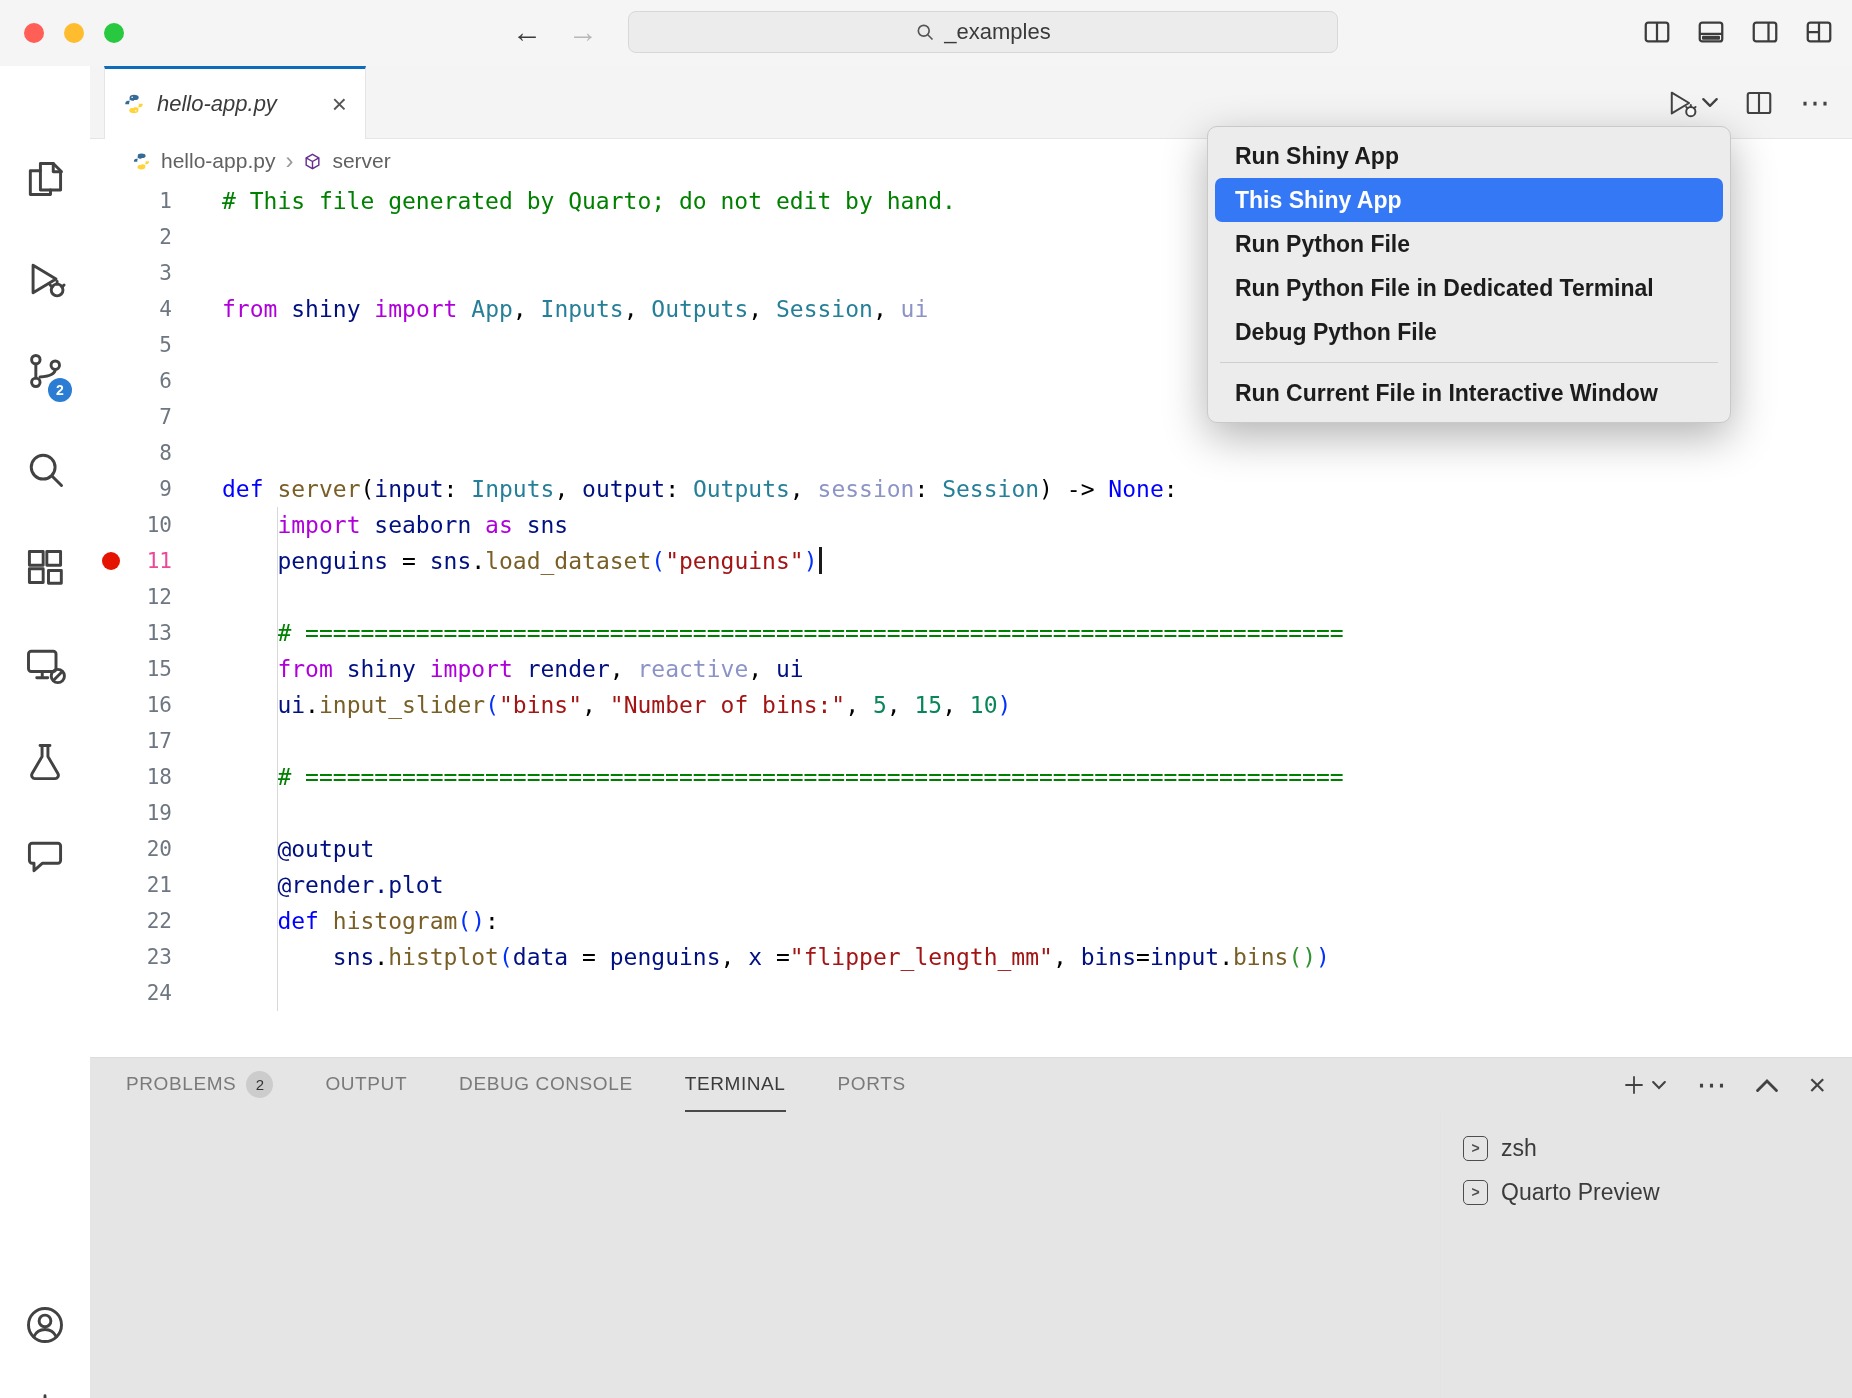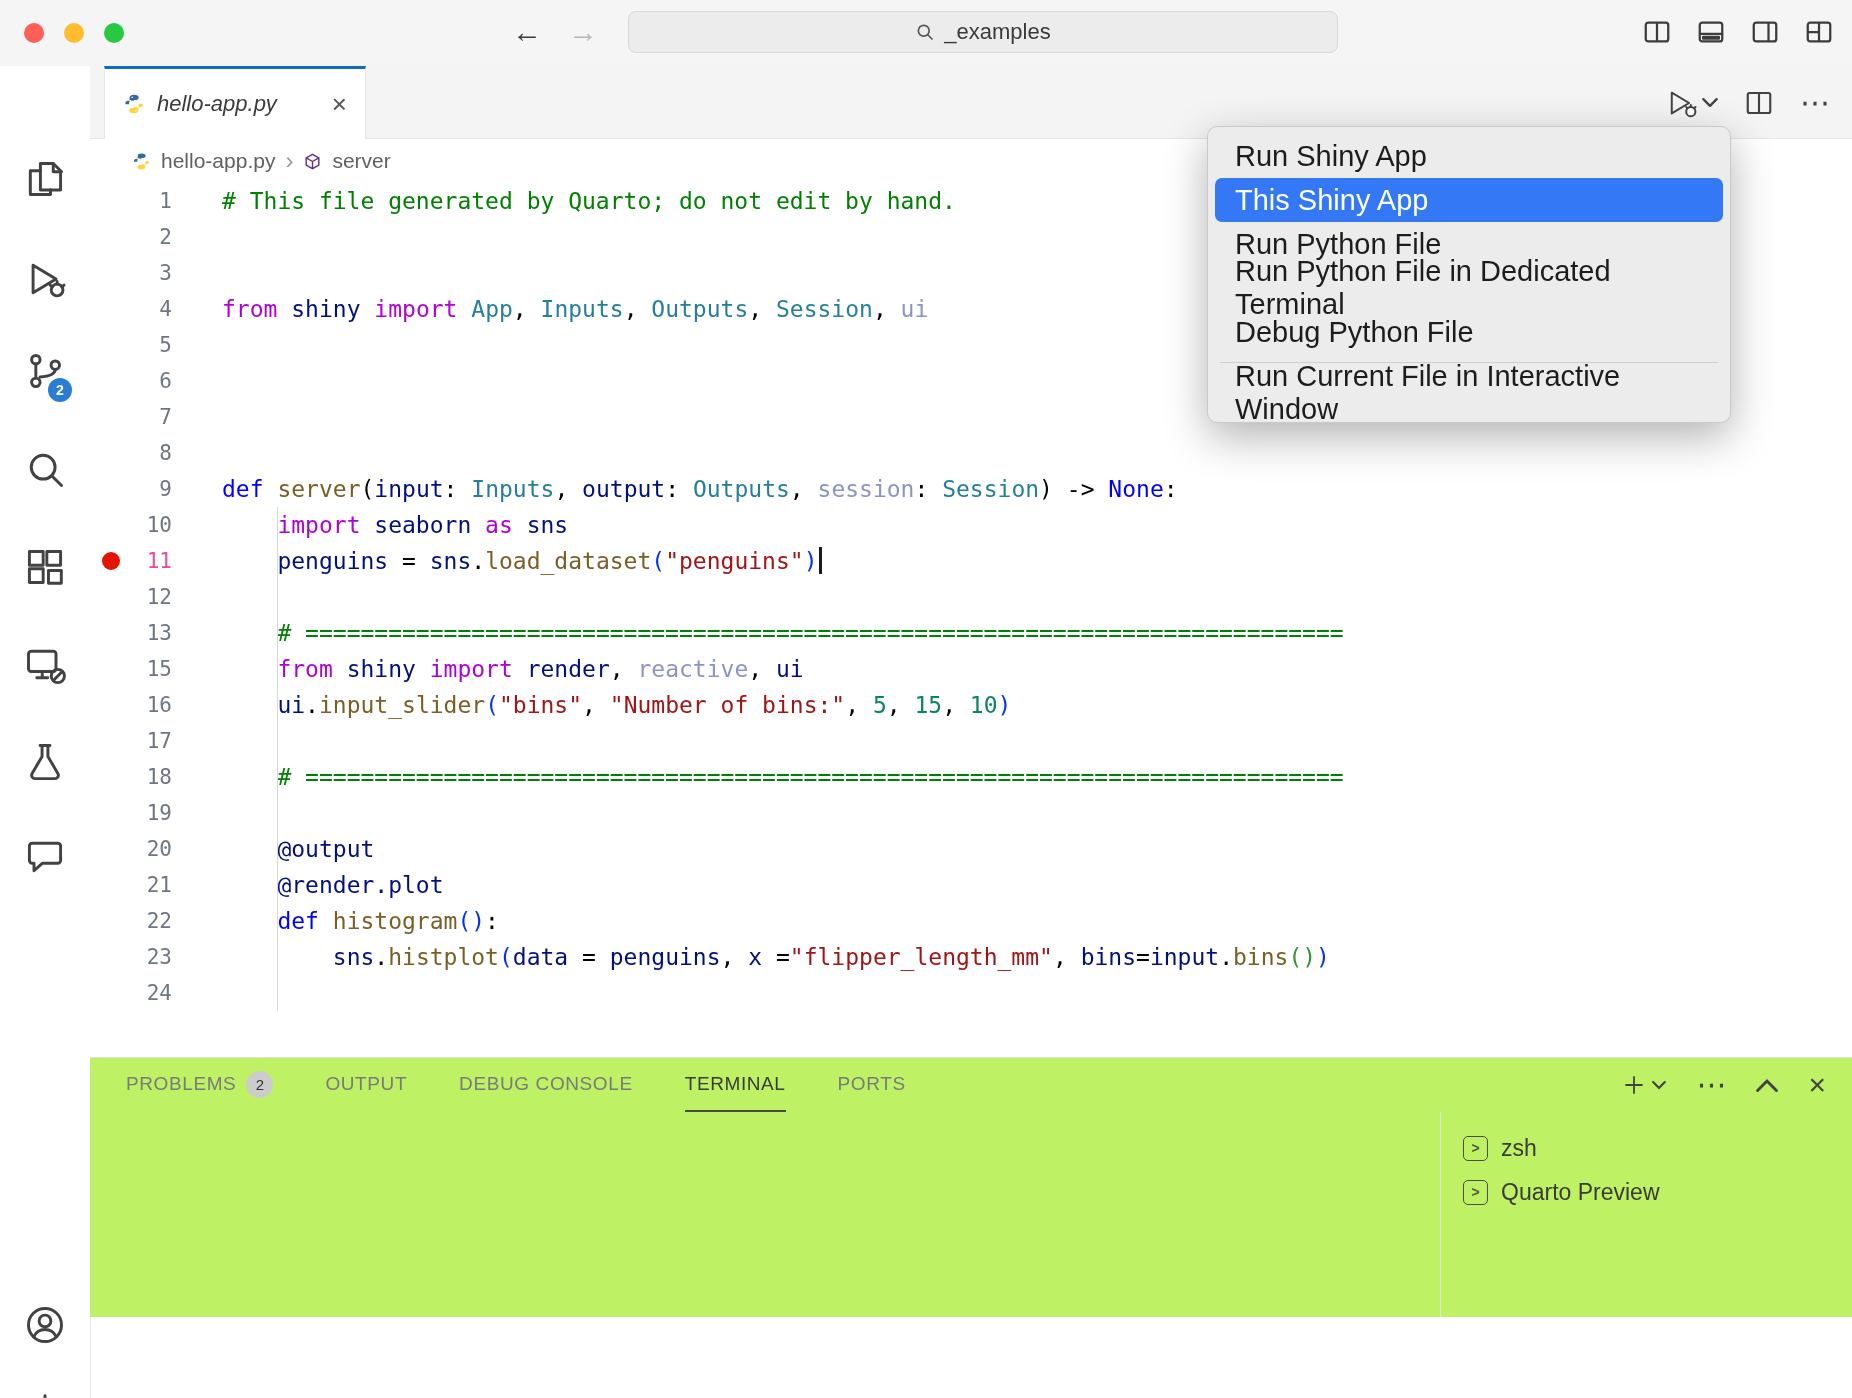--- a/index.html
+++ b/index.html
@@ -55,26 +55,26 @@
   .cl .code{white-space:pre;}
   .caret{display:inline-block;width:3px;height:27px;background:#1a1a1a;vertical-align:text-bottom;margin-left:1px;}
   .tk-comment{color:#008000;} .tk-kw{color:#AF00DB;} .tk-def{color:#0000FF;}
   .tk-type{color:#267F99;} .tk-fn{color:#795E26;} .tk-var{color:#001080;}
   .tk-str{color:#A31515;} .tk-num{color:#098658;} .tk-op{color:#000;}
   .tk-faded{color:#8c93c6;} .tk-br1{color:#0431FA;} .tk-br2{color:#319331;} .tk-deco{color:#001080;}
 
   
   .run-menu{position:absolute;left:1207px;top:126px;width:522px;background:#ececec;border:1px solid #c9c9c9;border-radius:10px;
             box-shadow:0 14px 44px rgba(0,0,0,.3);padding:7px 0;z-index:60;}
-  .mi{height:44px;display:flex;align-items:center;padding:0 20px;margin:0 7px;border-radius:7px;font-size:29px;color:#1c1c1c;}
+  .mi{height:44px;display:flex;align-items:center;padding:0 20px;margin:0 7px;border-radius:7px;font-size:23px;color:#1c1c1c;font-weight:bold;}
   .mi.hl{background:#3478f6;color:#fff;}
   .msep{height:1px;background:#cfcfcf;margin:8px 12px;}
 
   
-  .panel{position:absolute;left:90px;top:1057px;width:1762px;height:260px;background:#bef264;border-top:1px solid #dcdcdc;box-sizing:border-box;}
+  .panel{position:absolute;left:90px;top:1057px;width:1762px;height:341px;background:#e5e5e5;border-top:1px solid #dcdcdc;box-sizing:border-box;}
   .panel-tabs{position:absolute;left:36px;top:0;height:54px;display:flex;gap:52px;align-items:center;}
   .ptab{height:54px;display:flex;align-items:center;gap:10px;font-size:19px;letter-spacing:.6px;color:#7a7a7a;
         border-bottom:2px solid transparent;box-sizing:border-box;}
   .ptab.act{color:#3b3b3b;border-bottom-color:#4a4a4a;}
   .pbadge{width:27px;height:27px;border-radius:50%;background:#cccccc;color:#333;font-size:15px;letter-spacing:0;
           display:flex;align-items:center;justify-content:center;}
   .panel-actions{position:absolute;right:26px;top:0;height:54px;display:flex;gap:30px;align-items:center;color:#424242;}
   .panel-actions svg{stroke:#424242;fill:none;stroke-width:1.8;stroke-linecap:round;}
   .panel-actions .glyph{font-size:30px;line-height:30px;}
   .terminal-line{position:absolute;left:36px;top:84px;font-family:"DejaVu Sans Mono","Liberation Mono",monospace;

